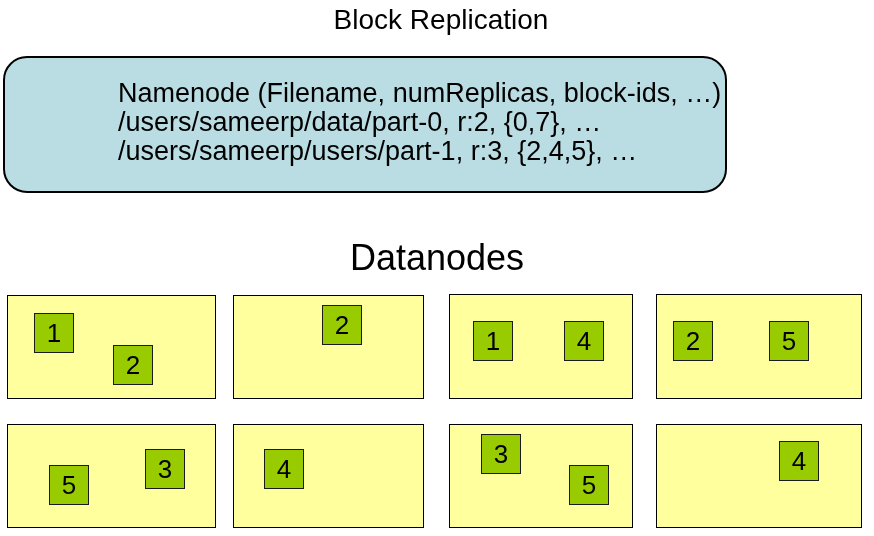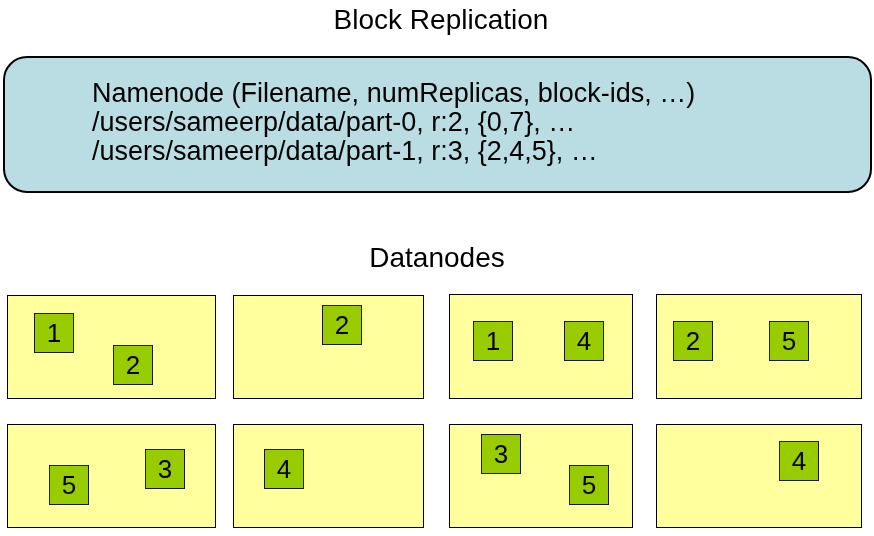--- a/index.html
+++ b/index.html
@@ -5,28 +5,28 @@
   html,body{margin:0;padding:0;background:#ffffff;}
   .page{
     position:relative;width:874px;height:536px;background:#ffffff;overflow:hidden;
     font-family:"Liberation Sans","DejaVu Sans",sans-serif;color:#000000;
   }
   .title{
     position:absolute;top:4px;left:4px;width:874px;text-align:center;
     font-size:28px;line-height:32px;white-space:nowrap;
   }
   .namenode{
-    position:absolute;left:3px;top:56px;width:869px;height:137px;
+    position:absolute;left:3px;top:56px;width:724px;height:137px;
     box-sizing:border-box;background:#b9dde3;border:2px solid #000000;
-    border-radius:24px;padding:21px 0 0 87px;
+    border-radius:24px;padding:21px 0 0 113px;
   }
   .nn-line{font-size:27px;line-height:29px;white-space:nowrap;}
   .dn-heading{
     position:absolute;top:242px;left:0;width:874px;text-align:center;
-    font-size:28px;line-height:32px;white-space:nowrap;
+    font-size:36px;line-height:32px;white-space:nowrap;
   }
   .dn{
     position:absolute;box-sizing:border-box;
     background:#ffff9e;border:1.5px solid #000000;
   }
   .blk{
     position:absolute;width:40px;height:40px;box-sizing:border-box;
     background:#99cc00;border:1px solid #1a1a1a;
     display:flex;align-items:center;justify-content:center;
     font-size:26px;line-height:26px;
@@ -35,21 +35,21 @@
 </head>
 <body>
 
 <div class="page">
 
   <div class="title">Block Replication</div>
 
   <div class="namenode">
     <div class="nn-line">Namenode (Filename, numReplicas, block-ids, …)</div>
     <div class="nn-line">/users/sameerp/data/part-0, r:2, {0,7}, …</div>
-    <div class="nn-line">/users/sameerp/data/part-1, r:3, {2,4,5}, …</div>
+    <div class="nn-line">/users/sameerp/users/part-1, r:3, {2,4,5}, …</div>
   </div>
 
   <div class="dn-heading">Datanodes</div>
 
   <div class="dn" style="left:7px;top:295px;width:209px;height:104px;">
     <div class="blk" style="left:26px;top:17px;">1</div>
     <div class="blk" style="left:105px;top:49px;">2</div>
   </div>
 
   <div class="dn" style="left:233px;top:295px;width:191px;height:104px;">

